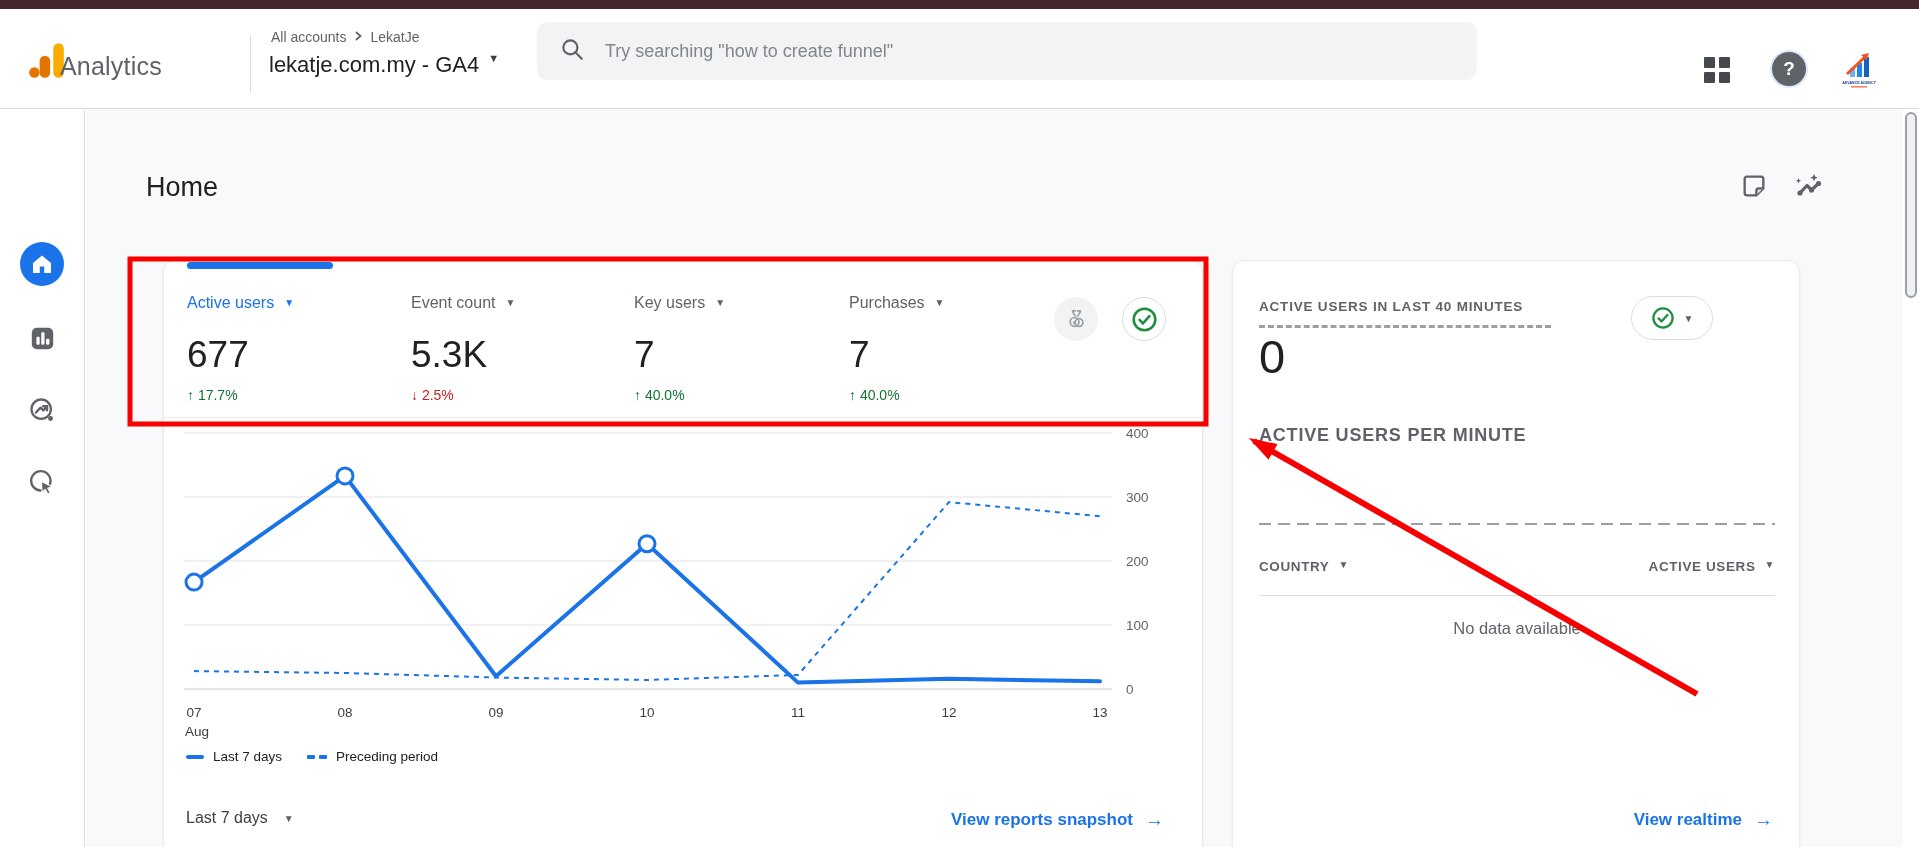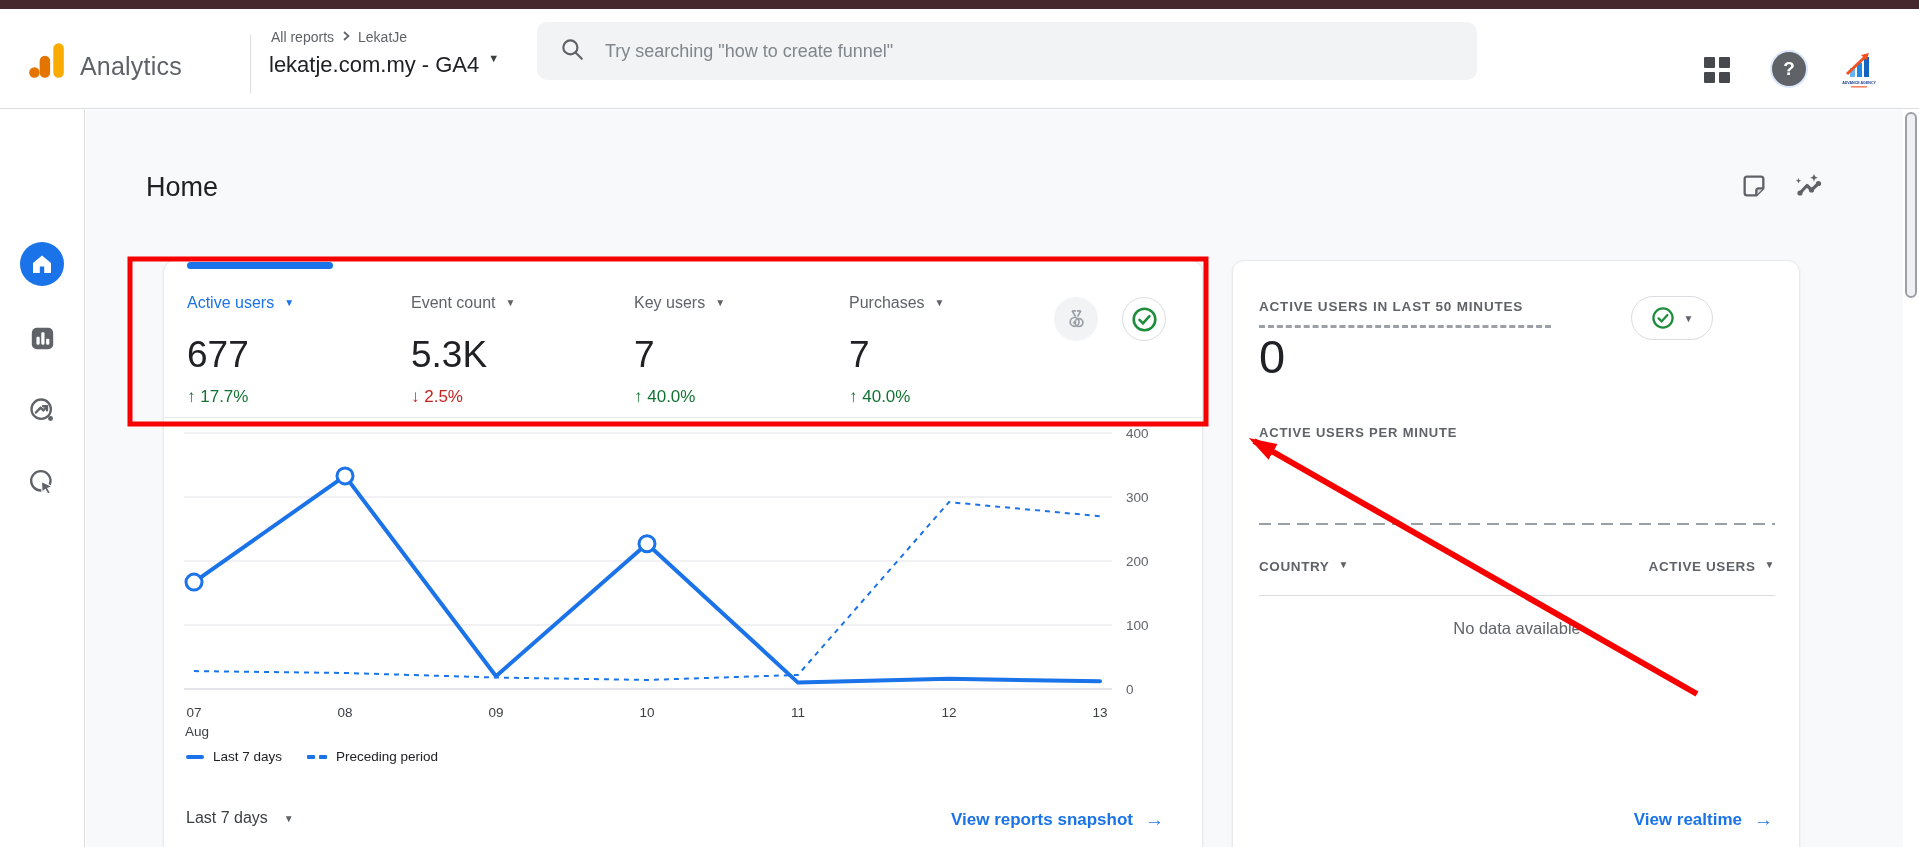--- a/index.html
+++ b/index.html
@@ -5,21 +5,21 @@
 <style>
   * { box-sizing: border-box; margin: 0; padding: 0; }
   html,body { width:1919px; height:847px; overflow:hidden; }
   body { font-family:"Liberation Sans", sans-serif; background:#fff; position:relative; color:#202124; }
   .abs { position:absolute; }
 
   
   #topstrip { left:0; top:0; width:1919px; height:9px; background:#44282e; }
   #header { left:0; top:9px; width:1919px; height:100px; background:#fff; border-bottom:1px solid #dadce0; }
   #logo { left:26px; top:31px; }
-  #brand { left:80px; top:43px; font-size:25px; color:#5f6368; letter-spacing:.2px; }
+  #brand { left:60px; top:43px; font-size:25px; color:#5f6368; letter-spacing:.2px; }
   #hdr-divider { left:250px; top:26px; width:1px; height:58px; background:#dadce0; }
   #breadcrumb { left:271px; top:20px; font-size:14px; color:#5f6368; display:flex; align-items:center; gap:7px; }
   #property { left:269px; top:43px; font-size:22px; color:#202124; display:flex; gap:9px; cursor:pointer; }
   #property .caret { font-size:11px; color:#3c4043; }
   #searchbar { left:537px; top:13px; width:940px; height:58px; background:#f1f3f4; border-radius:10px; display:flex; align-items:center; padding:0 22px; gap:20px; }
   #searchbar input { border:none; outline:none; background:transparent; font-size:18px; color:#3c4043; width:800px; font-family:"Liberation Sans",sans-serif; }
   #searchbar input::placeholder { color:#80868b; }
   #apps-btn { left:1702px; top:45px; width:30px; height:30px; cursor:pointer; }
   #help-btn { left:1772px; top:43px; width:34px; height:34px; border-radius:50%; background:#5f6368; color:#fff; display:flex; align-items:center; justify-content:center; font-size:19px; font-weight:bold; cursor:pointer; box-shadow:0 0 0 2px #dbe7fb; }
   #avatar { left:1837px; top:38px; width:44px; height:44px; cursor:pointer; }
@@ -42,21 +42,21 @@
   #realtime-card { left:1232px; top:260px; width:568px; height:600px; }
 
   
   #tab-indicator { position:absolute; left:23px; top:1px; width:146px; height:7px; background:#1a73e8; border-radius:4px; }
   .metric { position:absolute; top:32px; cursor:pointer; }
   .m0{left:23px}.m1{left:247px}.m2{left:470px}.m3{left:685px}
   .m-label { font-size:16px; color:#5f6368; display:flex; align-items:center; gap:10px; line-height:20px; }
   .metric.sel .m-label { color:#1a73e8; }
   .m-label .caret { font-size:10px; }
   .m-value { font-size:37px; line-height:44px; margin-top:20px; color:#202124; }
-  .m-delta { margin-top:10px; font-size:17px; }
+  .m-delta { margin-top:10px; font-size:14px; }
   .m-delta.up { color:#137333; }
   .m-delta.down { color:#c5221f; }
   .icon-circle { position:absolute; top:36px; width:44px; height:44px; border-radius:50%; display:flex; align-items:center; justify-content:center; cursor:pointer; }
   #medal-circle { left:890px; background:#f1f3f4; }
   #check-circle { left:958px; background:#fff; border:1px solid #dadce0; }
   #metrics-divider { position:absolute; left:0; top:156px; width:1040px; height:1px; background:#e8eaed; }
   #trend-chart { position:absolute; left:0; top:160px; }
   #legend { position:absolute; left:22px; top:488px; display:flex; align-items:center; gap:9px; font-size:13.5px; color:#202124; }
   .lg-dash { width:18px; height:4px; border-radius:2px; background:#1a73e8; }
   .lg-dashes { display:flex; gap:4px; margin-left:16px; }
@@ -65,21 +65,21 @@
   #range-dd .caret { font-size:10px; color:#5f6368; }
   .card-link { position:absolute; right:38px; top:548px; font-size:17px; font-weight:bold; color:#1a73e8; display:flex; align-items:center; gap:12px; cursor:pointer; }
   .card-link .l-arrow { font-size:19px; }
 
   
   #rt-title { position:absolute; left:26px; top:38px; font-size:13.5px; font-weight:bold; color:#5f6368; letter-spacing:.8px; }
   #rt-title-underline { position:absolute; left:26px; top:64px; width:292px; border-top:3px dashed #9aa0a6; }
   #rt-pill { position:absolute; left:398px; top:35px; width:82px; height:44px; border:1px solid #dadce0; border-radius:22px; background:#fff; display:flex; align-items:center; justify-content:center; gap:9px; cursor:pointer; }
   #rt-pill .caret { font-size:10px; color:#5f6368; }
   #rt-value { position:absolute; left:26px; top:68px; font-size:47px; color:#202124; }
-  #rt-permin { position:absolute; left:26px; top:164px; font-size:13px; font-weight:bold; color:#5f6368; letter-spacing:.8px; }
+  #rt-permin { position:absolute; left:26px; top:164px; font-size:18px; font-weight:bold; color:#5f6368; letter-spacing:.8px; }
   #rt-sparkline { position:absolute; left:26px; top:262px; width:516px; height:2px;
     background:repeating-linear-gradient(90deg,#9aa0a6 0 12px,transparent 12px 19px); }
   #rt-thead { position:absolute; left:26px; top:298px; width:516px; display:flex; justify-content:space-between; font-size:13.5px; font-weight:bold; color:#5f6368; letter-spacing:.6px; }
   #rt-thead .th { display:flex; align-items:flex-start; gap:9px; cursor:pointer; }
   #rt-thead .caret { font-size:10px; }
   #rt-thead-line { position:absolute; left:26px; top:334px; width:516px; height:1px; background:#dadce0; }
   #rt-empty { position:absolute; left:26px; top:358px; width:516px; text-align:center; font-size:16.5px; color:#5f6368; }
   #rt-link { right:26px;align-items:center; }
 
   svg text { font-family:"Liberation Sans",sans-serif; }
@@ -96,21 +96,21 @@
     <div class="abs" id="logo">
       <svg width="42" height="42" viewBox="0 0 40 40">
         <rect x="26" y="3" width="10" height="33" rx="5" fill="#f9ab00"></rect>
         <rect x="13" y="15" width="10" height="21" rx="5" fill="#e37400"></rect>
         <circle cx="8" cy="31" r="5" fill="#e37400"></circle>
       </svg>
     </div>
     <div class="abs" id="brand">Analytics</div>
     <div class="abs" id="hdr-divider"></div>
     <div class="abs" id="breadcrumb">
-      <span>All reports</span>
+      <span>All accounts</span>
       <span>
         <svg width="10" height="12" viewBox="0 0 10 12">
             <path d="M3 2 L7.5 6 L3 10" stroke="#5f6368" stroke-width="1.7" fill="none"></path>
           </svg>
       </span>
       <span>LekatJe</span>
     </div>
     <div class="abs" id="property">
       <span>lekatje.com.my - GA4</span>
       <span class="caret">▼</span>
@@ -297,21 +297,21 @@
       <span>Last 7 days</span>
       <span class="caret">▼</span>
     </div>
     <div class="card-link">
       <span>View reports snapshot</span>
       <span class="l-arrow">→</span>
     </div>
   </div>
 
   <div class="card" id="realtime-card">
-    <div id="rt-title">ACTIVE USERS IN LAST 50 MINUTES</div>
+    <div id="rt-title">ACTIVE USERS IN LAST 40 MINUTES</div>
     <div id="rt-title-underline"></div>
     <div id="rt-pill">
       <svg width="24" height="24" viewBox="0 0 24 24">
         <circle cx="12" cy="12" r="9.6" fill="none" stroke="#1e8e3e" stroke-width="2.3"></circle>
         <path d="M7.6 12.4 l3 3 L16.4 9" fill="none" stroke="#1e8e3e" stroke-width="2.3" stroke-linecap="round"></path>
       </svg>
       <span class="caret">▼</span>
     </div>
     <div id="rt-value">0</div>
     <div id="rt-permin">ACTIVE USERS PER MINUTE</div>

